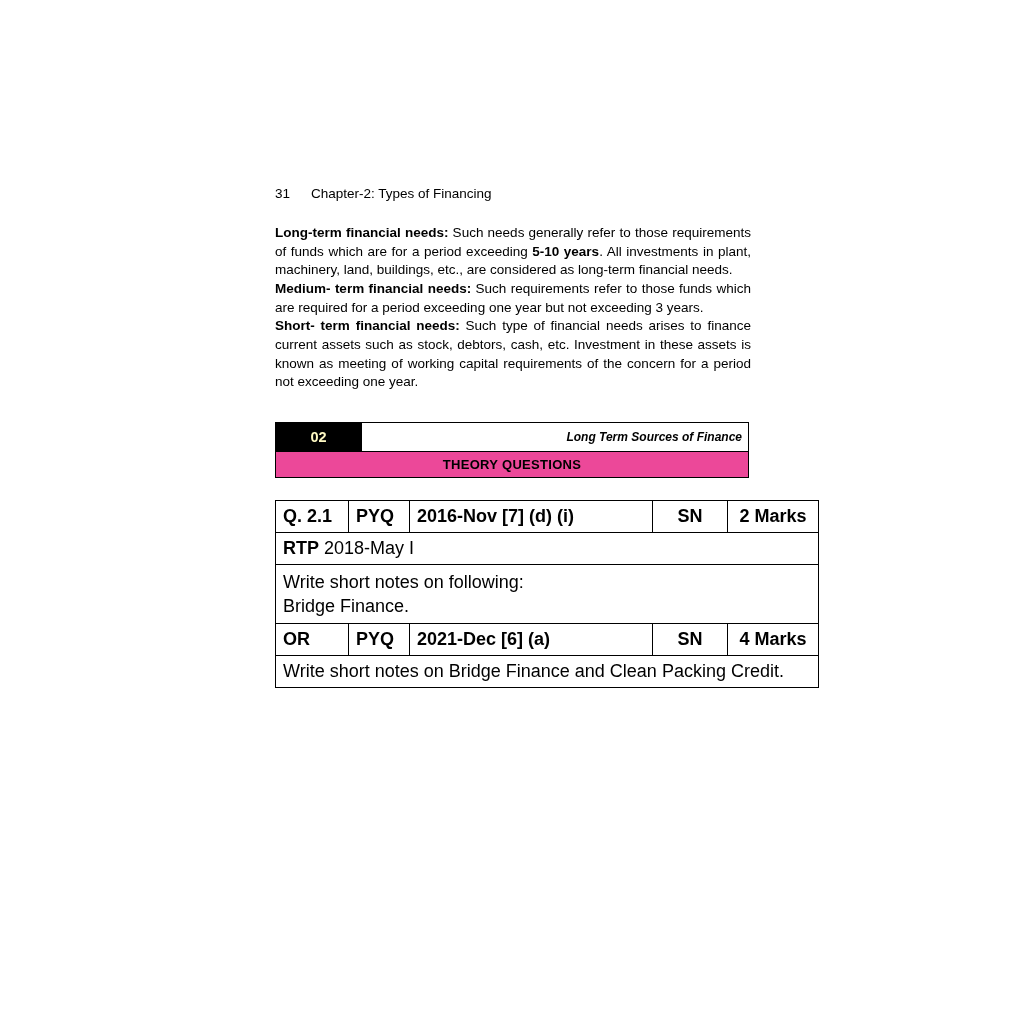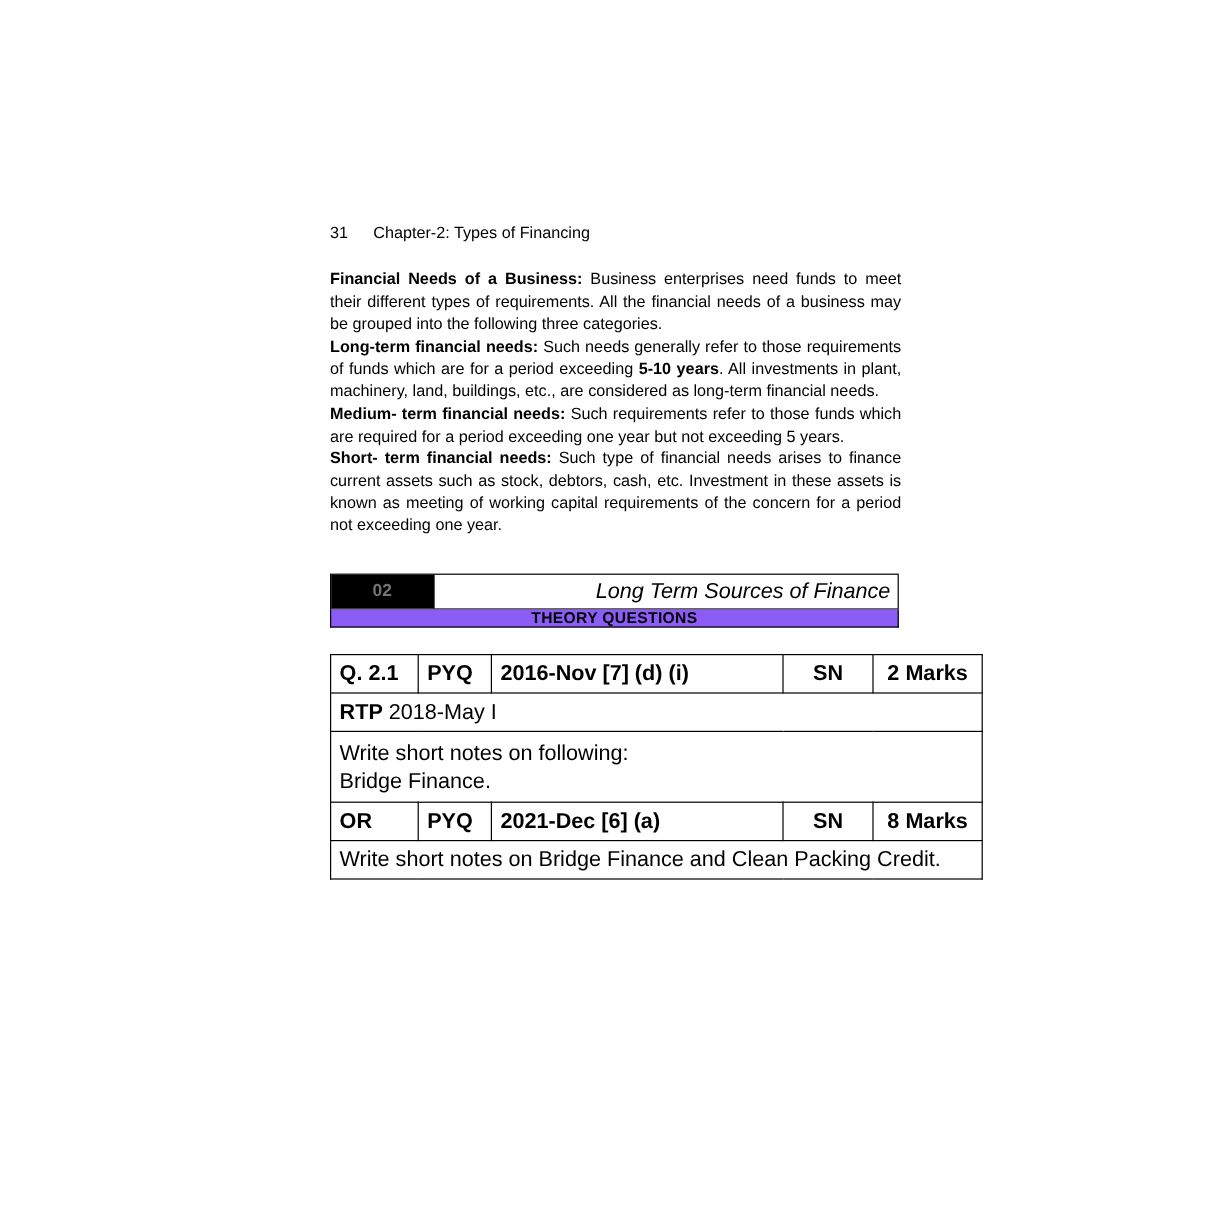--- a/index.html
+++ b/index.html
@@ -54,46 +54,46 @@
     width: 474px;
   }
   .section-head {
     display: flex;
     border: 1.6px solid #000;
     height: 30px;
     box-sizing: border-box;
   }
   .section-num {
     background: #000;
-    color: #737373;
+    color: #fef9c3;
     width: 86px;
     display: flex;
     align-items: center;
     justify-content: center;
     font-weight: bold;
     font-size: 14.5px;
     border-right: 1.6px solid #000;
     box-sizing: border-box;
   }
   .section-title {
     flex: 1;
     display: flex;
     align-items: center;
     justify-content: flex-end;
     padding-right: 6px;
     font-style: italic;
-    font-weight: normal;
-    font-size: 18px;
+    font-weight: bold;
+    font-size: 12px;
     box-sizing: border-box;
   }
   .subsection-bar {
     border: 1.6px solid #000;
     border-top: none;
-    height: 15px;
-    background: #8b5cf6;
+    height: 26px;
+    background: #ec4899;
     display: flex;
     align-items: center;
     justify-content: center;
     box-sizing: border-box;
   }
   .subsection-bar span {
     font-weight: bold;
     font-size: 13px;
     letter-spacing: 0.3px;
   }
@@ -125,25 +125,24 @@
 </head>
 <body>
 
 <div class="page">
 
   <div class="page-header">
     <span class="pg-num">31</span><span>Chapter-2: Types of Financing</span>
   </div>
 
 
-  <p class="para"><b>Financial Needs of a Business:</b><span> Business enterprises need funds to meet their different types of requirements. All the financial needs of a business may be grouped into the following three categories.</span></p>
 
   <p class="para"><b>Long-term financial needs:</b><span> Such needs generally refer to those requirements of funds which are for a period exceeding </span><b>5-10 years</b><span>. All investments in plant, machinery, land, buildings, etc., are considered as long-term financial needs.</span></p>
 
-  <p class="para"><b>Medium- term financial needs:</b><span> Such requirements refer to those funds which are required for a period exceeding one year but not exceeding 5 years.</span></p>
+  <p class="para"><b>Medium- term financial needs:</b><span> Such requirements refer to those funds which are required for a period exceeding one year but not exceeding 3 years.</span></p>
 
   <p class="para"><b>Short- term financial needs:</b><span> Such type of financial needs arises to finance current assets such as stock, debtors, cash, etc. Investment in these assets is known as meeting of working capital requirements of the concern for a period not exceeding one year.</span></p>
 
   <div class="section-wrap">
     <div class="section-head">
       <div class="section-num">02</div>
       <div class="section-title">Long Term Sources of Finance</div>
     </div>
     <div class="subsection-bar">
       <span><span>T</span><span class="sc">HEORY </span><span>Q</span><span class="sc">UESTIONS</span></span>
@@ -166,21 +165,21 @@
         <td class="c-full two-line" colspan="5">
           <div>Write short notes on following:</div>
           <div>Bridge Finance.</div>
         </td>
       </tr>
       <tr>
         <td class="c-code">OR</td>
         <td class="c-type">PYQ</td>
         <td class="c-ref">2021-Dec [6] (a)</td>
         <td class="c-sn">SN</td>
-        <td class="c-marks">8 Marks</td>
+        <td class="c-marks">4 Marks</td>
       </tr>
       <tr>
         <td class="c-full" colspan="5">Write short notes on Bridge Finance and Clean Packing Credit.</td>
       </tr>
     </tbody>
   </table>
 
 </div>
 
 </body></html>

